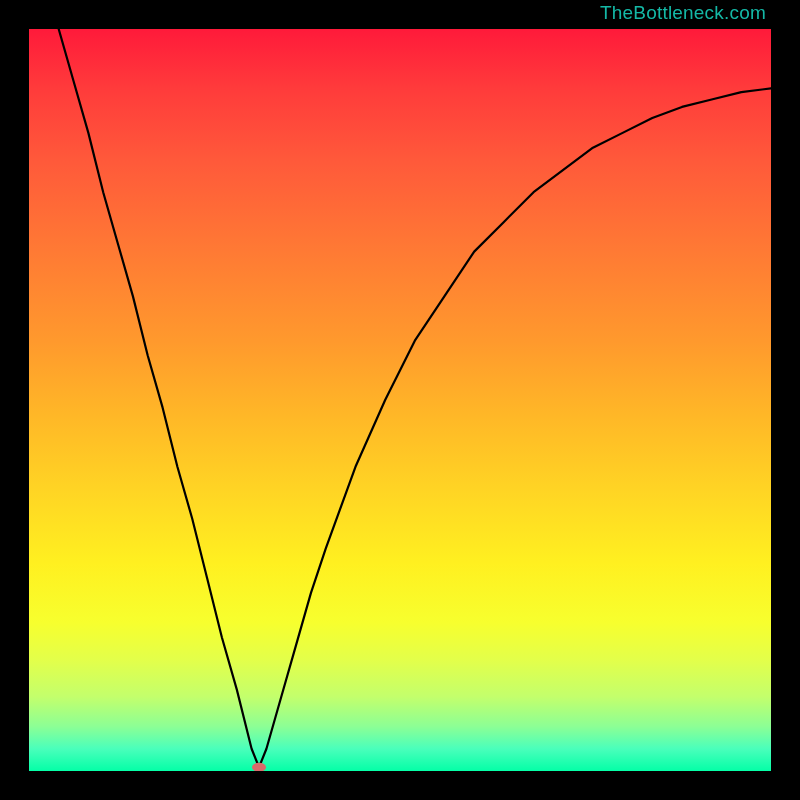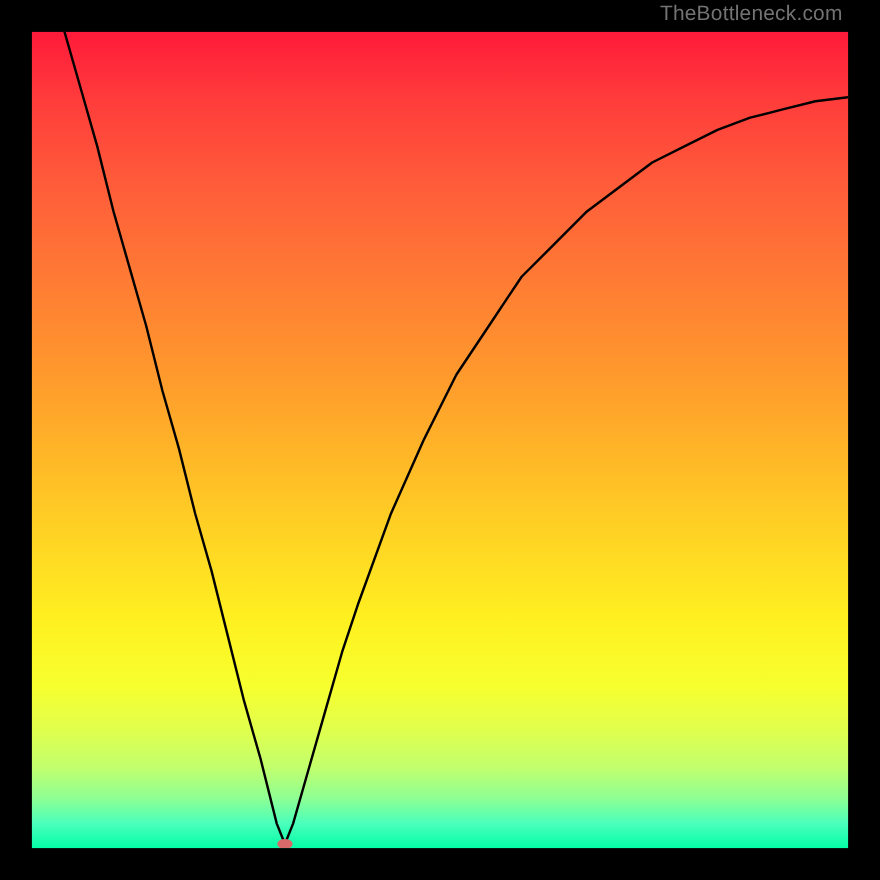--- a/index.html
+++ b/index.html
@@ -36,21 +36,21 @@
       #c3ff6c 90%,
       #8cff95 94%,
       #4affbb 97%,
       #04ffa7 100%
     );
   }
   .watermark {
     position: absolute;
     top: 2px;
     right: 34px;
-    color: #737373;
+    color: #14b8a6;
     font-size: 19px;
     letter-spacing: 0.2px;
     font-weight: 400;
   }
   svg.curve {
     position: absolute;
     left: 0;
     top: 0;
     width: 742px;
     height: 742px;

